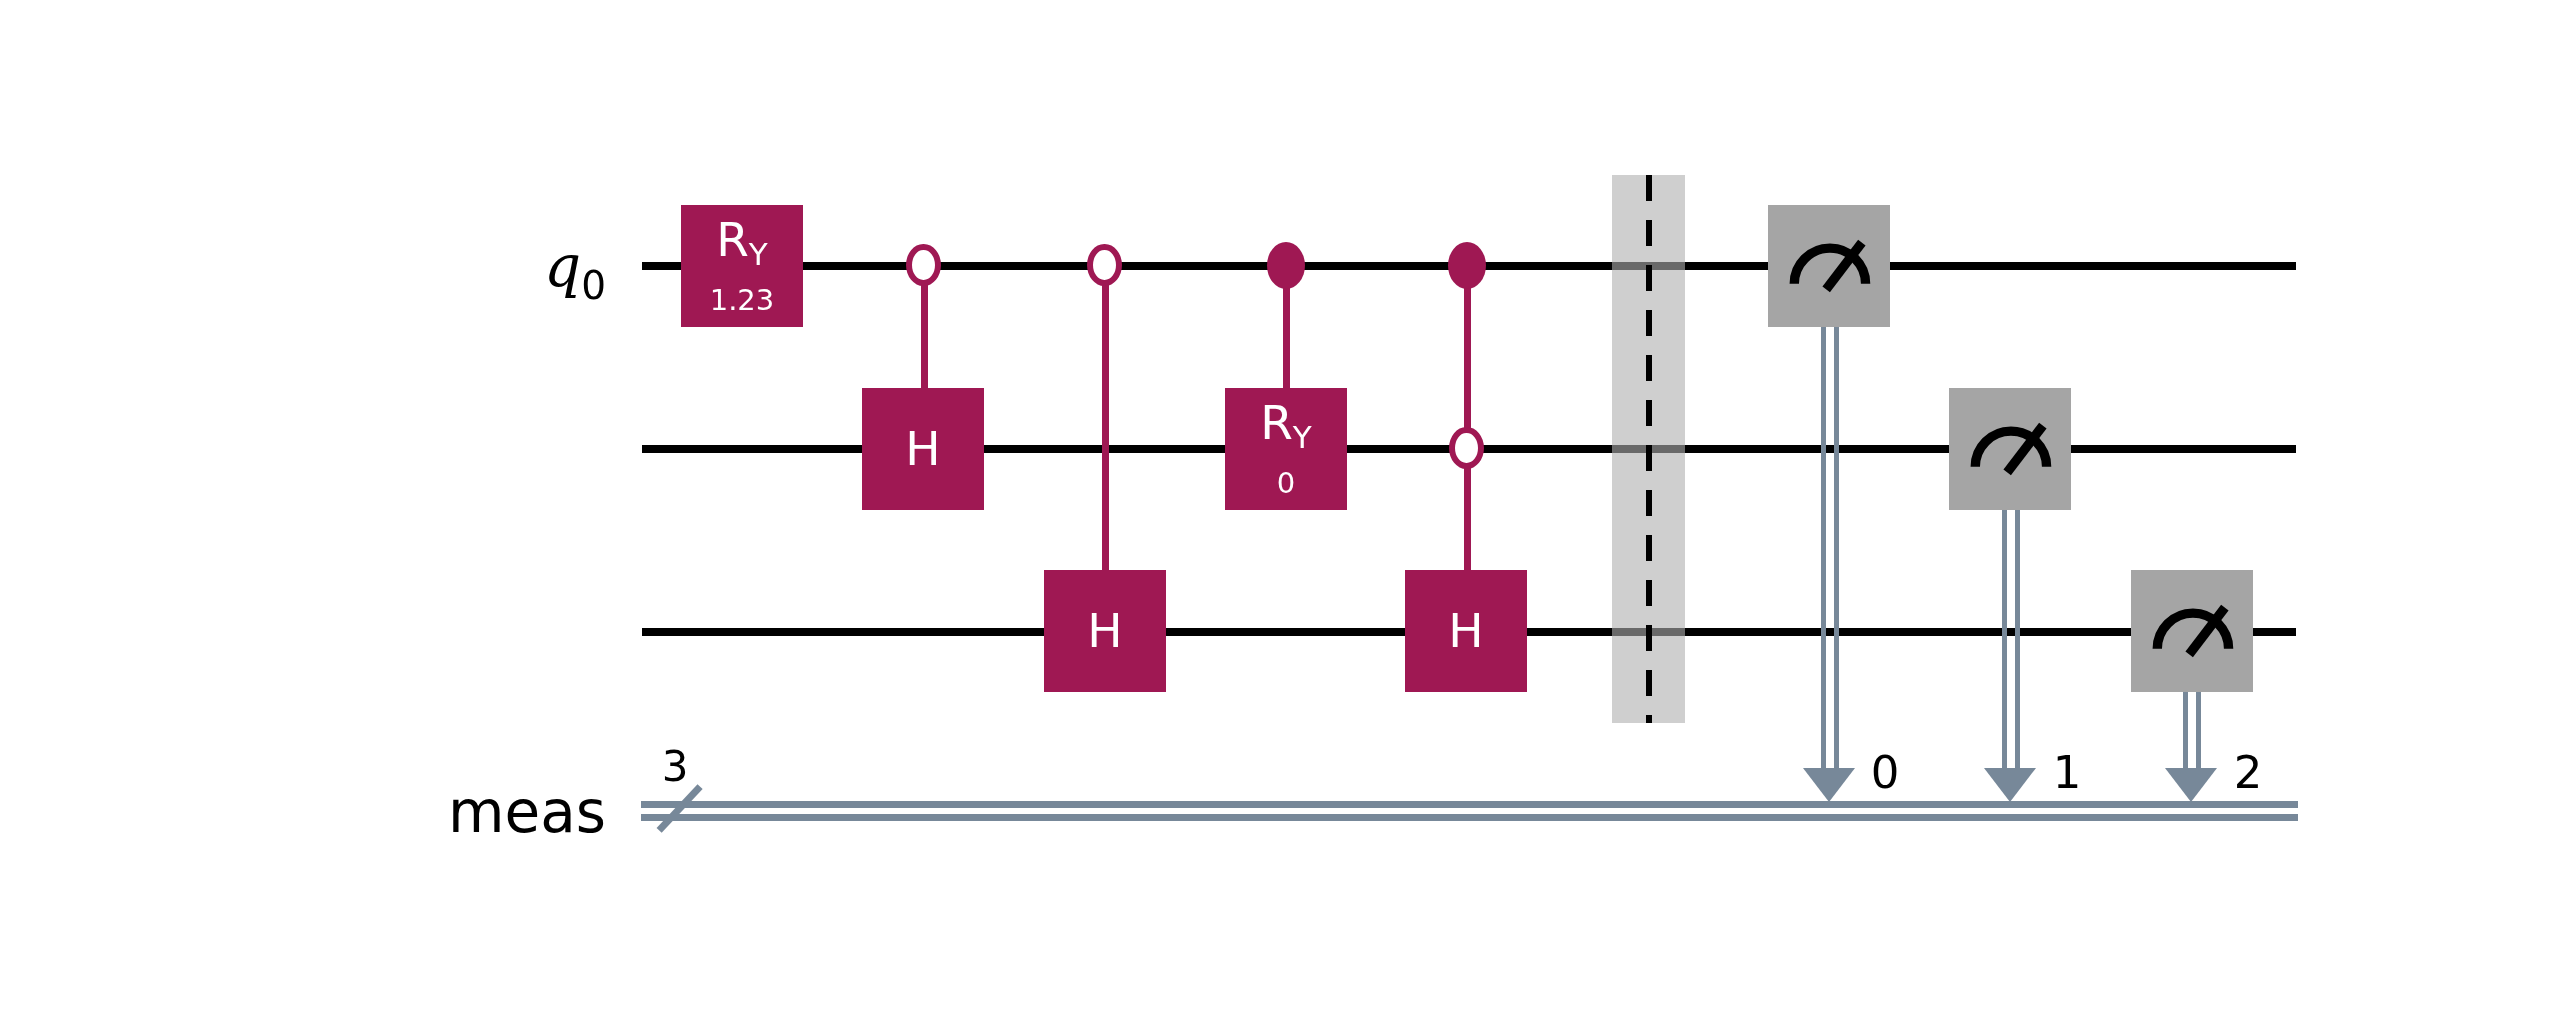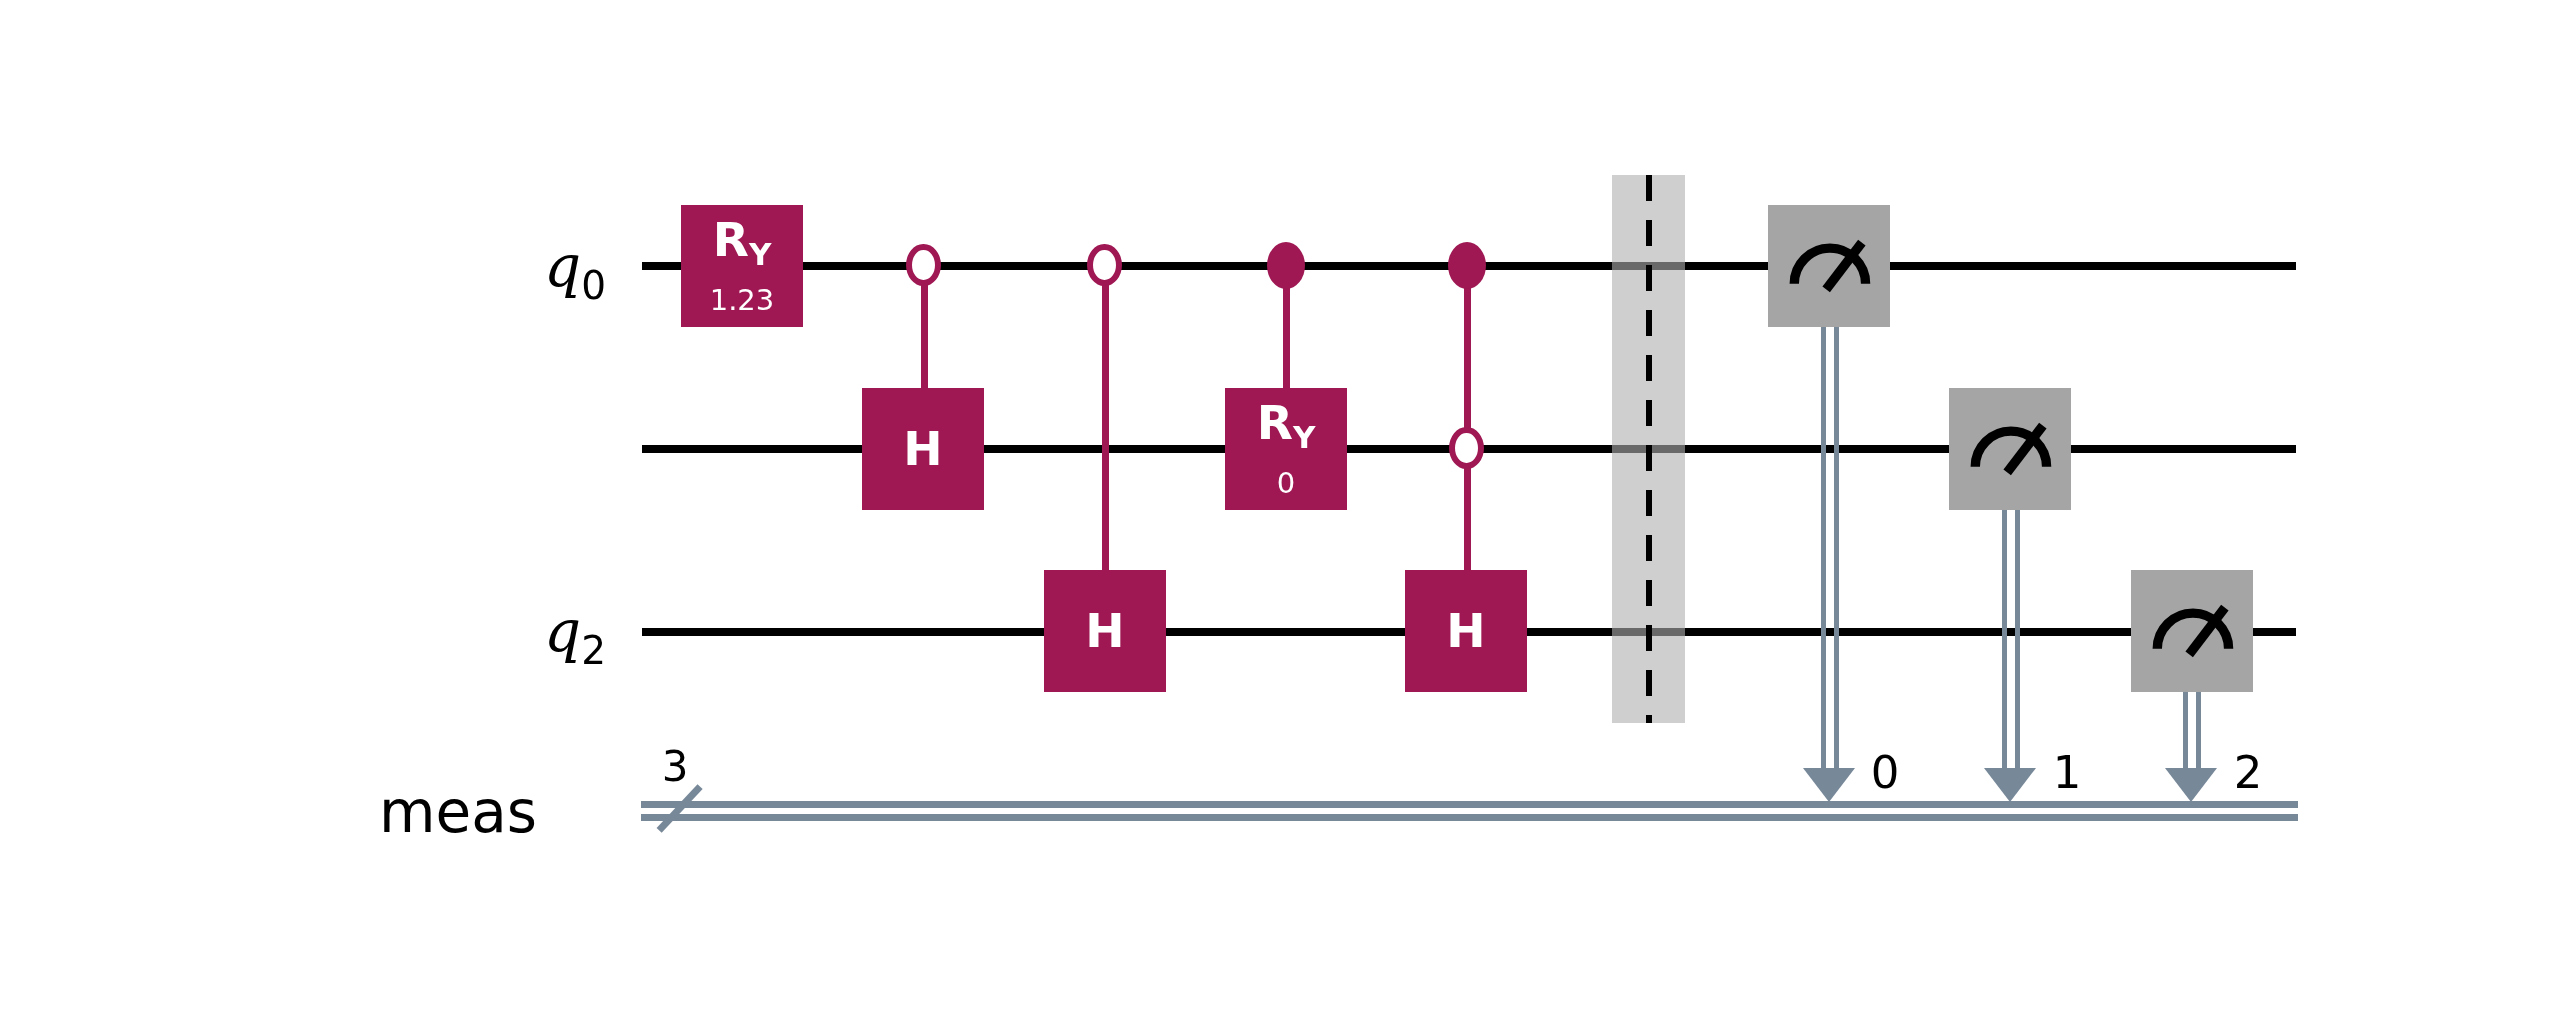--- a/index.html
+++ b/index.html
@@ -20,21 +20,21 @@
     transform:translateY(-50%);
   }
   .reglabel .qname{font-style:italic;font-family:"DejaVu Serif","Liberation Serif",serif;}
   .reglabel sub{font-size:39px;line-height:0;vertical-align:-13px;}
   
   .gate{
     position:absolute;width:122px;height:122px;background:#9F1853;
     color:#fff;display:flex;flex-direction:column;align-items:center;justify-content:center;
     z-index:4;box-sizing:border-box;
   }
-  .gate .glabel{font-size:47px;line-height:1.05;font-weight:bold;}
+  .gate .glabel{font-size:47px;line-height:1.05;}
   .gate .glabel sub{font-size:31px;line-height:0;vertical-align:-8.5px;}
   .gate .gparam{font-size:29px;line-height:1.1;margin-top:21px;}
   .mgate{
     position:absolute;width:122px;height:122px;background:#A5A5A5;z-index:4;
     display:flex;align-items:center;justify-content:center;
   }
   
   .ctrl-line{position:absolute;width:6.6px;background:#9F1853;z-index:2;}
   .ctrl-open{
     position:absolute;width:22.5px;height:30px;background:#ffffff;
@@ -67,22 +67,21 @@
     transform:rotate(-47deg);transform-origin:left center;
   }
   svg.meter{display:block;}
 </style>
 </head>
 <body>
 
 <div class="canvas">
 
   <div class="reglabel" style="top:266px;"><span class="qname">q</span><sub>0</sub></div>
-  <div class="reglabel" style="top:631px;"><span class="qname">q</span><sub>2</sub></div>
-  <div class="reglabel" style="top:812px;text-align:center;">meas</div>
+  <div class="reglabel" style="top:812px;">meas</div>
 
   <div class="qwire" style="top:262px;"></div>
   <div class="qwire" style="top:445px;"></div>
   <div class="qwire" style="top:628px;"></div>
 
   <div class="cwire" style="top:801px;"></div>
   <div class="cwire" style="top:814px;"></div>
   <div class="creg-slash"></div>
   <div class="creg-size" style="left:675px;top:766px;">3</div>
 

